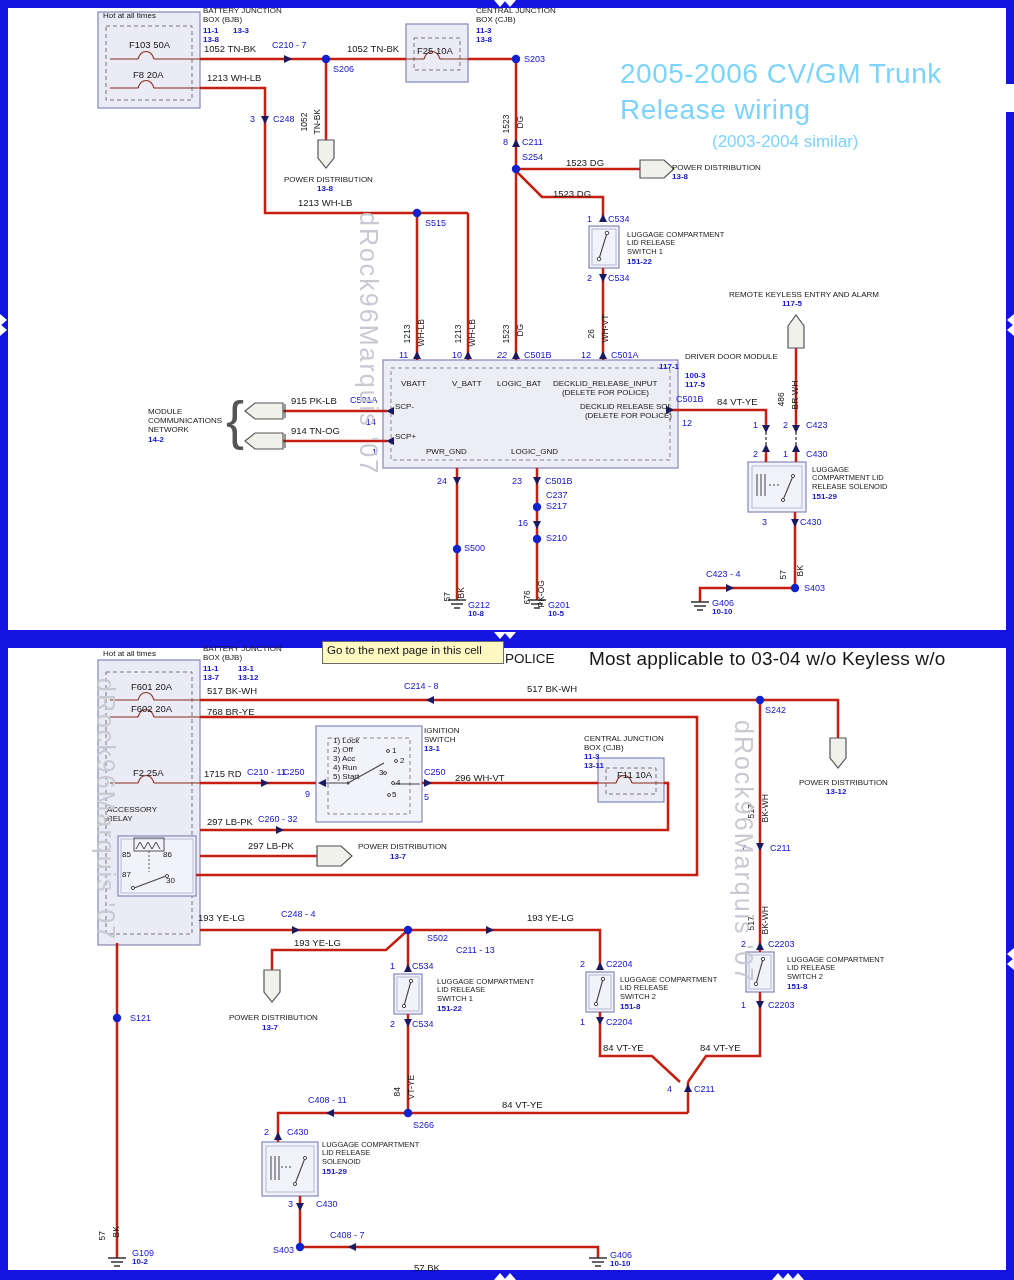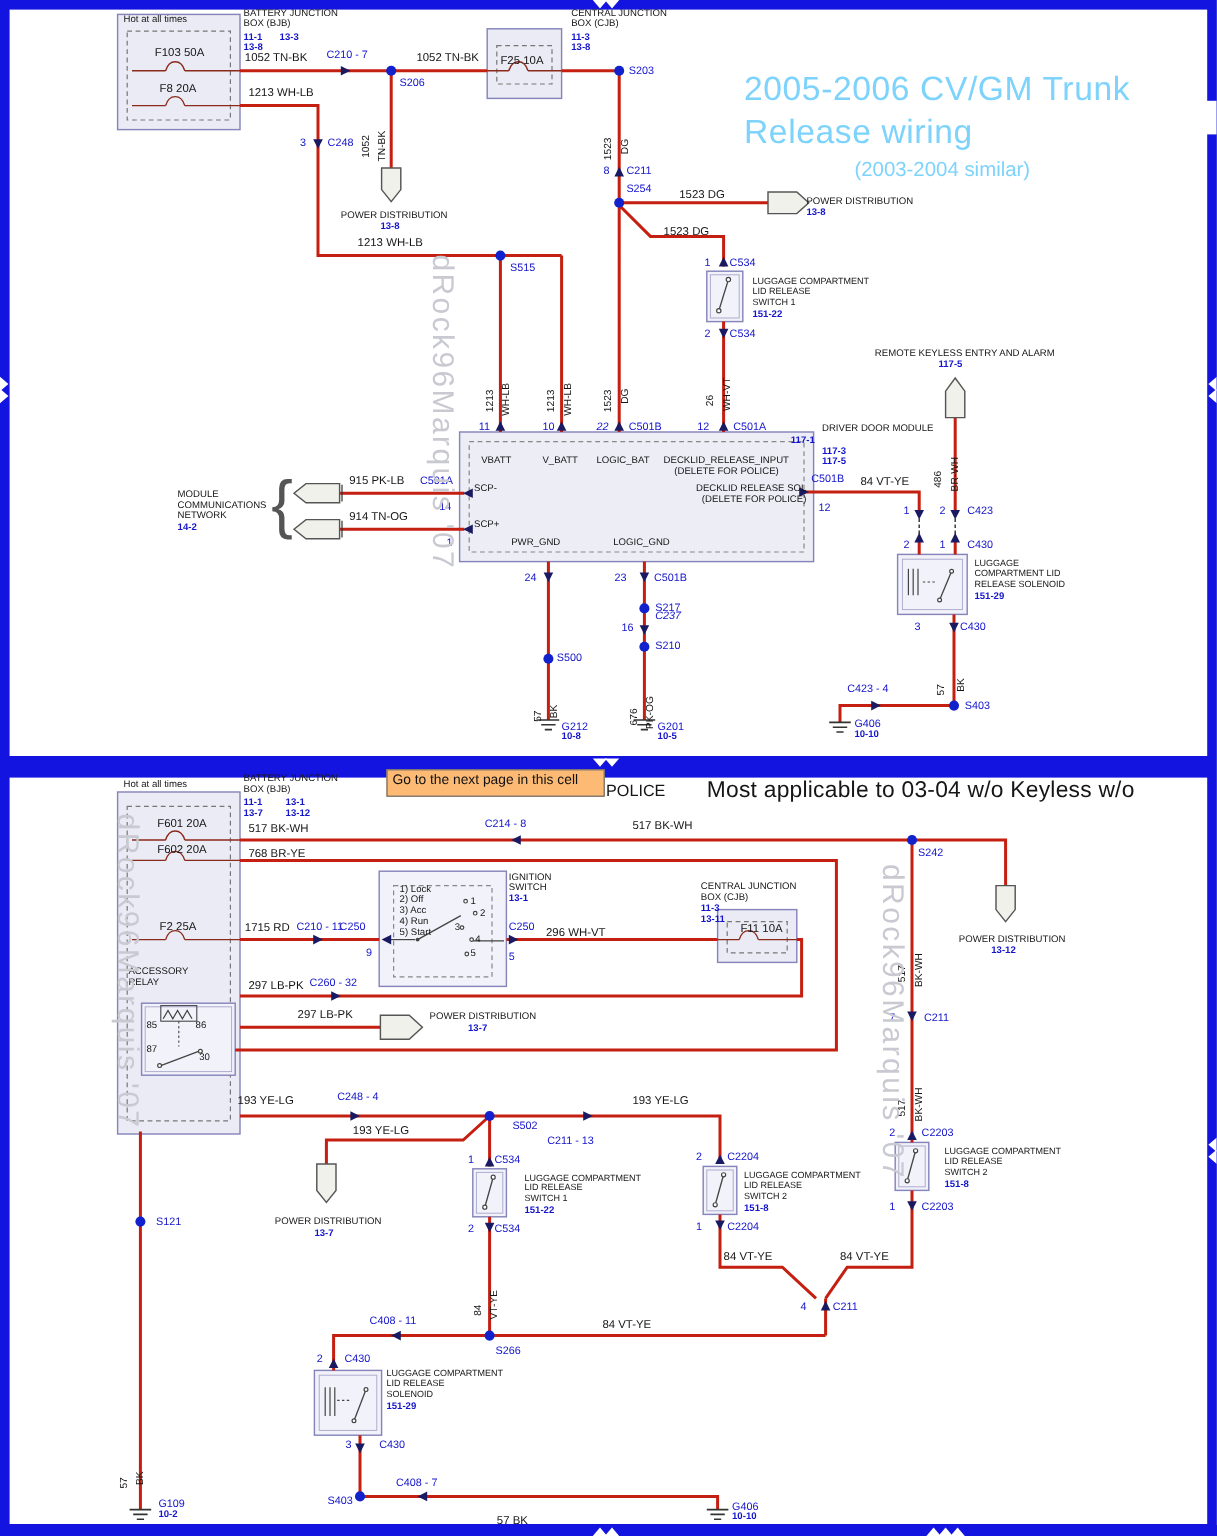--- a/index.html
+++ b/index.html
@@ -20,21 +20,21 @@
   .tr{transform:translateX(-100%);}
   .ra{text-align:right;}
   .r{transform:rotate(-90deg);transform-origin:left bottom;font-size:8.5px;}
   .wm{transform:rotate(90deg);transform-origin:left top;font-size:25px;color:#c9c9d2;letter-spacing:2px;font-weight:400;}
   .brace{font-size:54px;font-weight:100;color:#555;line-height:.9;}
   #title{position:absolute;left:620px;top:12px;z-index:7;color:#7dd3fc;margin-top:44px;}
   #title .t1{font-size:28px;letter-spacing:.5px;line-height:1.28;}
   #title .t3{font-size:17px;margin-left:92px;margin-top:4px;}
   #subtitle{position:absolute;left:589px;top:647px;z-index:7;color:#161616;font-size:19px;letter-spacing:.2px;line-height:1.22;}
   #police{position:absolute;left:505px;top:651px;z-index:7;font-size:13.5px;color:#161616;}
-  #tooltip{position:absolute;left:322px;top:641px;width:176px;height:19px;background:#fdba74;border:1px solid #6b6b6b;z-index:9;font-size:11.5px;padding:2px 0 0 4px;color:#111;}
+  #tooltip{position:absolute;left:322px;top:641px;width:176px;height:19px;background:#fef9c3;border:1px solid #6b6b6b;z-index:9;font-size:11.5px;padding:2px 0 0 4px;color:#111;}
 </style>
 </head>
 <body>
 
 <div id="stage">
   <div class="panel" id="panel-top"></div>
   <div class="panel" id="panel-bottom"></div>
 
   <svg id="wires" width="1014" height="1280" viewBox="0 0 1014 1280">
 
@@ -326,21 +326,21 @@
       <div class="lbl b" style="left: 587px; top: 273px;">2</div>
       <div class="lbl b" style="left: 608px; top: 273px;">C534</div>
       <div class="lbl r" style="left: 597px; top: 329px;">26</div>
       <div class="lbl r" style="left: 611px; top: 333px;">WH-VT</div>
       <div class="lbl k8" style="left: 729px; top: 291px;">REMOTE KEYLESS ENTRY AND ALARM</div>
       <div class="lbl B" style="left: 782px; top: 300px;">117-5</div>
       <div class="lbl r" style="left: 787px; top: 397px;">486</div>
       <div class="lbl r" style="left: 801px; top: 400px;">BR-WH</div>
       <div class="lbl k8" style="left: 685px; top: 353px;">DRIVER DOOR MODULE</div>
       <div class="lbl B" style="left: 659px; top: 363px;">117-1</div>
-      <div class="lbl B" style="left: 685px; top: 372px;">117-3</div>
+      <div class="lbl B" style="left: 685px; top: 372px;">100-3</div>
       <div class="lbl B" style="left: 685px; top: 381px;">117-5</div>
       <div class="lbl b" style="left: 399px; top: 350px;">11</div>
       <div class="lbl b" style="left: 452px; top: 350px;">10</div>
       <div class="lbl b" style="left: 497px; top: 350px; font-style: italic;">22</div>
       <div class="lbl b" style="left: 524px; top: 350px;">C501B</div>
       <div class="lbl b" style="left: 581px; top: 350px;">12</div>
       <div class="lbl b" style="left: 611px; top: 350px;">C501A</div>
       <div class="lbl r" style="left: 413px; top: 334px;">1213</div>
       <div class="lbl r" style="left: 427px; top: 337px;">WH-LB</div>
       <div class="lbl r" style="left: 464px; top: 334px;">1213</div>
@@ -369,21 +369,21 @@
       <div class="lbl b" style="left: 676px; top: 394px;">C501B</div>
       <div class="lbl b" style="left: 682px; top: 418px;">12</div>
       <div class="lbl k" style="left: 717px; top: 397px;">84  VT-YE</div>
       <div class="lbl k8" style="left: 426px; top: 448px;">PWR_GND</div>
       <div class="lbl k8" style="left: 511px; top: 448px;">LOGIC_GND</div>
       <div class="lbl b" style="left: 437px; top: 476px;">24</div>
       <div class="lbl b" style="left: 512px; top: 476px;">23</div>
       <div class="lbl b" style="left: 545px; top: 476px;">C501B</div>
       <div class="lbl b" style="left: 546px; top: 501px;">S217</div>
       <div class="lbl b" style="left: 518px; top: 518px;">16</div>
-      <div class="lbl b" style="left: 546px; top: 508px; font-style: italic;">C237</div>
+      <div class="lbl b" style="left: 546px; top: 490px;">C237</div>
       <div class="lbl b" style="left: 546px; top: 533px;">S210</div>
       <div class="lbl b" style="left: 464px; top: 543px;">S500</div>
       <div class="lbl r" style="left: 453px; top: 592px;">57</div>
       <div class="lbl r" style="left: 467px; top: 589px;">BK</div>
       <div class="lbl r" style="left: 533px; top: 595px;">676</div>
       <div class="lbl r" style="left: 547px; top: 598px;">PK-OG</div>
       <div class="lbl b" style="left: 468px; top: 600px;">G212</div>
       <div class="lbl B" style="left: 468px; top: 610px;">10-8</div>
       <div class="lbl b" style="left: 548px; top: 600px;">G201</div>
       <div class="lbl B" style="left: 548px; top: 610px;">10-5</div>

